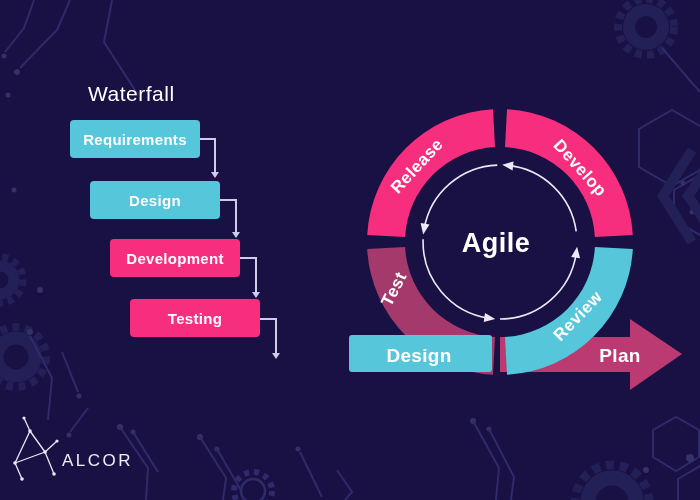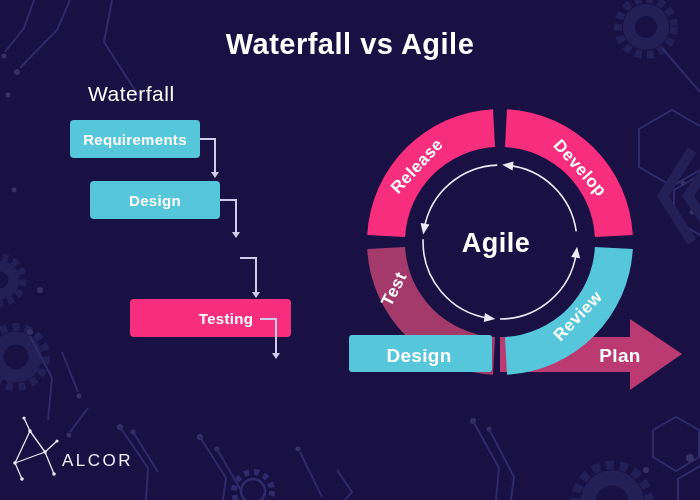--- a/index.html
+++ b/index.html
@@ -126,31 +126,33 @@
       <circle class="deco-fill" cx="646" cy="27" r="17" stroke-width="12"></circle>
       <circle class="deco-fill" cx="646" cy="27" r="28" stroke-width="8" stroke-dasharray="7 5"></circle>
       <path class="deco-outline" stroke-width="2" d="M662,48 L700,92"></path>
     </g>
     <g>
       <path class="deco-fill" stroke-width="10" d="M692,150 L663,196 L692,242"></path>
       <path class="deco-fill" stroke-width="10" d="M714,158 L688,196 L714,234"></path>
     </g>
   </svg>
 
-  <h1 class="page-title">Waterfall vs Agile</h1>
 
   <h2 class="wf-heading">Waterfall</h2>
 
   <div class="wf-box bg-cyan" style="left:70px;top:120px;">
     <span>Requirements</span>
   </div>
   <div class="wf-box bg-cyan" style="left:90px;top:181px;">
     <span>Design</span>
   </div>
-  <div class="wf-box bg-pink" style="left:130px;top:299px;padding-left:31px;">
+  <div class="wf-box bg-pink" style="left:110px;top:239px;">
+    <span>Development</span>
+  </div>
+  <div class="wf-box bg-pink" style="left:130px;top:299px;">
     <span>Testing</span>
   </div>
 
   <svg width="700" height="500" viewBox="0 0 700 500">
     <g>
       <path class="connector" d="M200,139 L215,139 L215,172"></path>
       <path class="connector-head" d="M211,172 L219,172 L215,178 Z"></path>
     </g>
     <g>
       <path class="connector" d="M220,200 L236,200 L236,232"></path>

